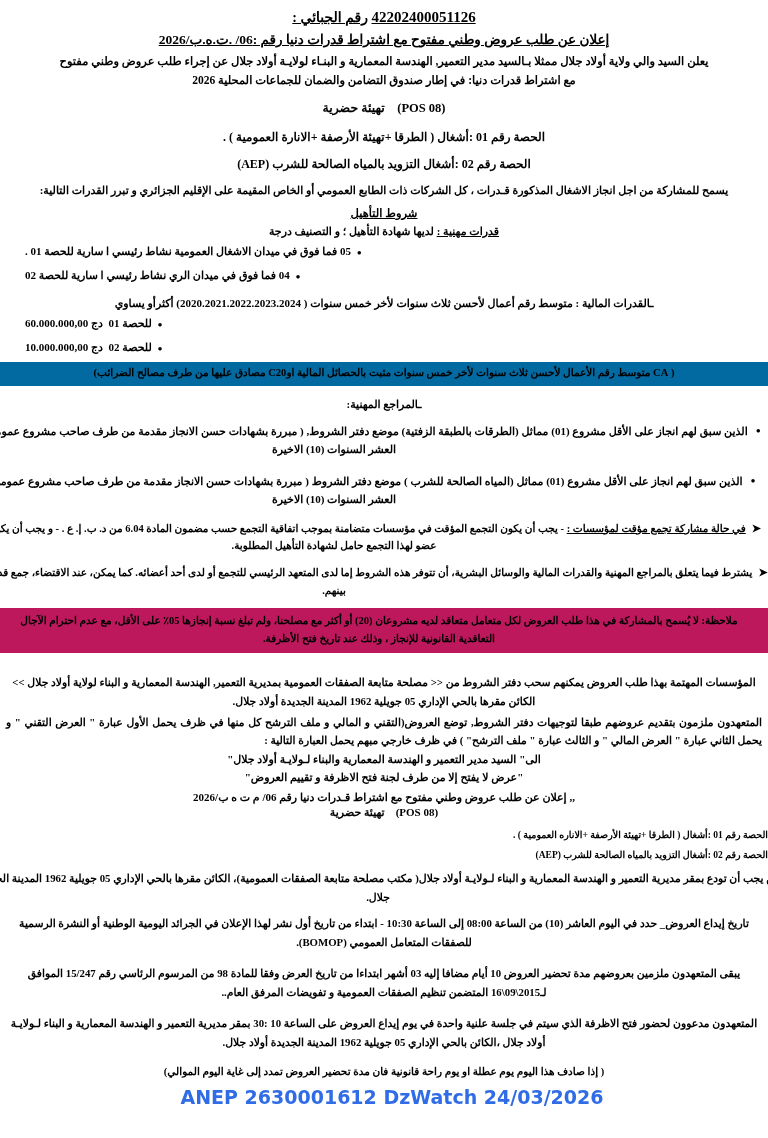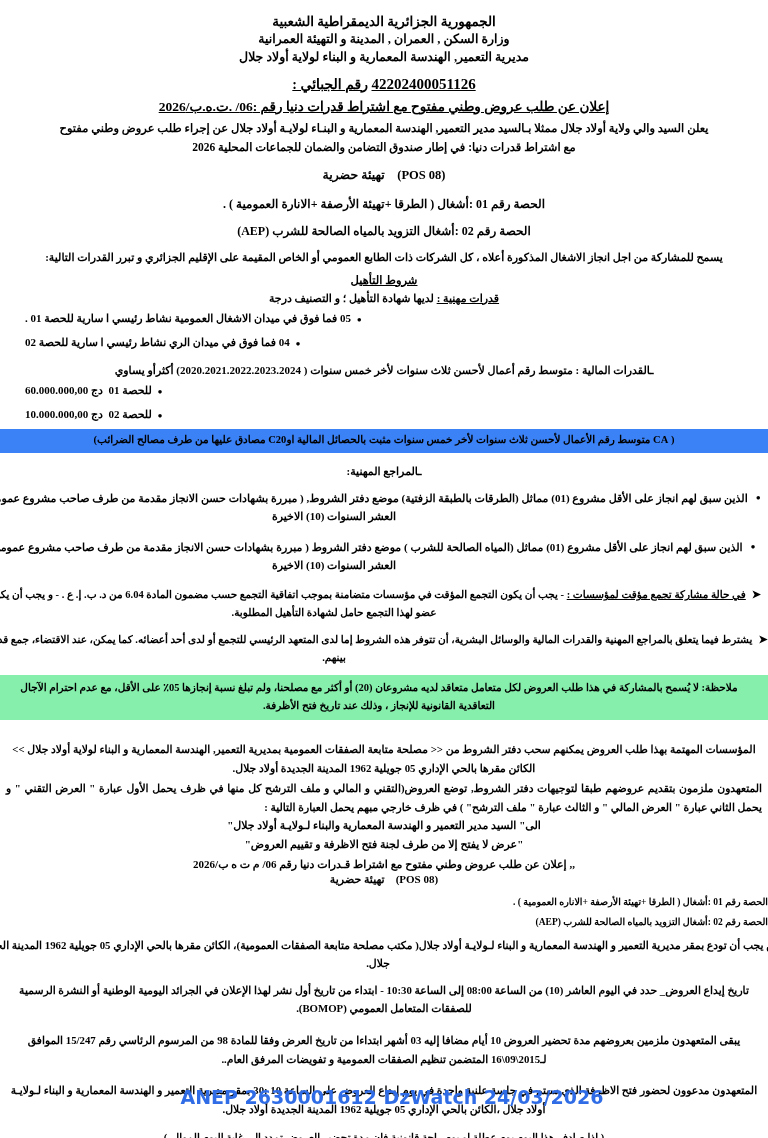--- a/index.html
+++ b/index.html
@@ -162,29 +162,29 @@
 
   .overwide {
     position: relative;
     width: 868px;
     margin-right: -50px;
     margin-left: -50px;
   }
 
   
   .hl {
-    background: #3b82f6;
+    background: #0369a1;
     padding: 3px 6px 4px 6px;
     font-size: 10.5px;
     font-weight: bold;
     text-align: center;
     line-height: 1.6;
   }
   .hl-note {
-    background: #86efac;
+    background: #be185d;
     padding: 4px 18px 5px 8px;
     font-size: 10.5px;
     font-weight: bold;
     text-align: center;
     line-height: 1.72;
   }
 
   
   ul.alist {
     list-style: none;
@@ -267,25 +267,20 @@
     font-weight: bold;
     color: #2f6ce5;
     direction: ltr;
   }
 </style>
 </head>
 <body>
 
 <div class="page">
 
-  <div class="hdr">
-    <div class="l1">الجمهورية الجزائرية الديمقراطية الشعبية</div>
-    <div class="l2">وزارة السكن , العمران , المدينة  و  التهيئة العمرانية</div>
-    <div class="l3">مديرية التعمير, الهندسة المعمارية و البناء لولاية أولاد جلال</div>
-  </div>
 
   <div class="fisc">
     <span class="num">42202400051126</span>
     <span class="lbl">رقم الجبائي :</span>
   </div>
 
   <div class="title-main">إعلان عن طلب عروض وطني مفتوح مع اشتراط قدرات دنيا  رقم :06/ .ت.ه.ب/2026</div>
 
   <div class="intro">
     <span>يعلن السيد والي ولاية أولاد جلال  ممثلا بـالسيد مدير التعمير, الهندسة المعمارية و البنـاء لولايـة أولاد جلال  عن إجراء  طلب عروض وطني مفتوح</span>
@@ -296,21 +291,21 @@
     <span class="pos">(POS 08)</span>
     &nbsp;&nbsp;
     <span>تهيئة حضرية</span>
   </div>
 
   <div class="lots">
     <div class="lot">الحصة رقم 01 :أشغال (  الطرقا +تهيئة الأرصفة +الانارة العمومية ) .</div>
     <div class="lot">الحصة رقم 02 :أشغال التزويد بالمياه الصالحة للشرب (AEP)</div>
   </div>
 
-  <div class="allow">يسمح للمشاركة من اجل انجاز الاشغال المذكورة أعلاه  ، كل الشركات ذات الطابع العمومي أو الخاص المقيمة على الإقليم الجزائري و تبرر القدرات التالية:</div>
+  <div class="allow">يسمح للمشاركة من اجل انجاز الاشغال المذكورة قـدرات  ، كل الشركات ذات الطابع العمومي أو الخاص المقيمة على الإقليم الجزائري و تبرر القدرات التالية:</div>
 
   <div class="sec-head">شروط التأهيل</div>
   <div class="sub-head">
     <span class="un">قدرات مهنية :</span>
     <span>لديها شهادة التأهيل   ؛  و التصنيف درجة</span>
   </div>
   <ul class="blist">
     <li class="cbul">
       <span class="bullet"></span><span>05 فما فوق في ميدان الاشغال العمومية  نشاط رئيسي  ا سارية للحصة 01 .</span>
     </li>

